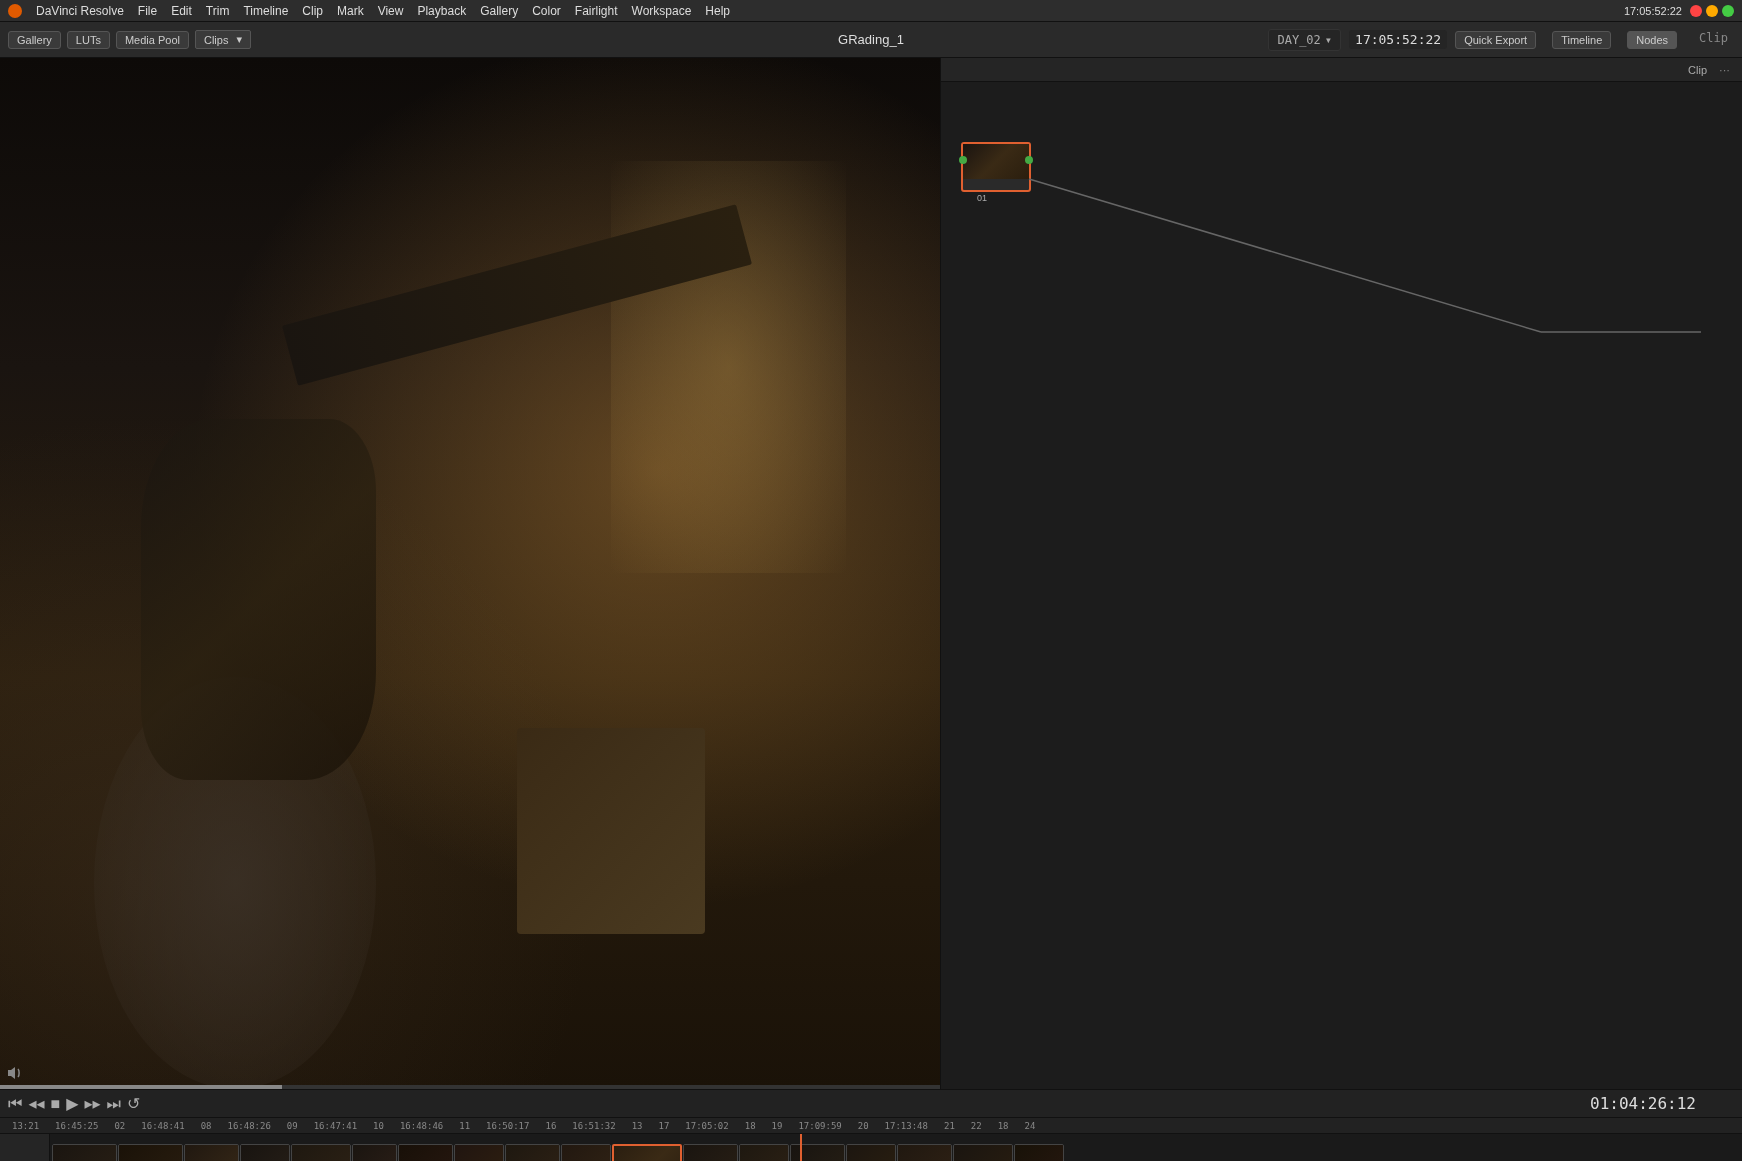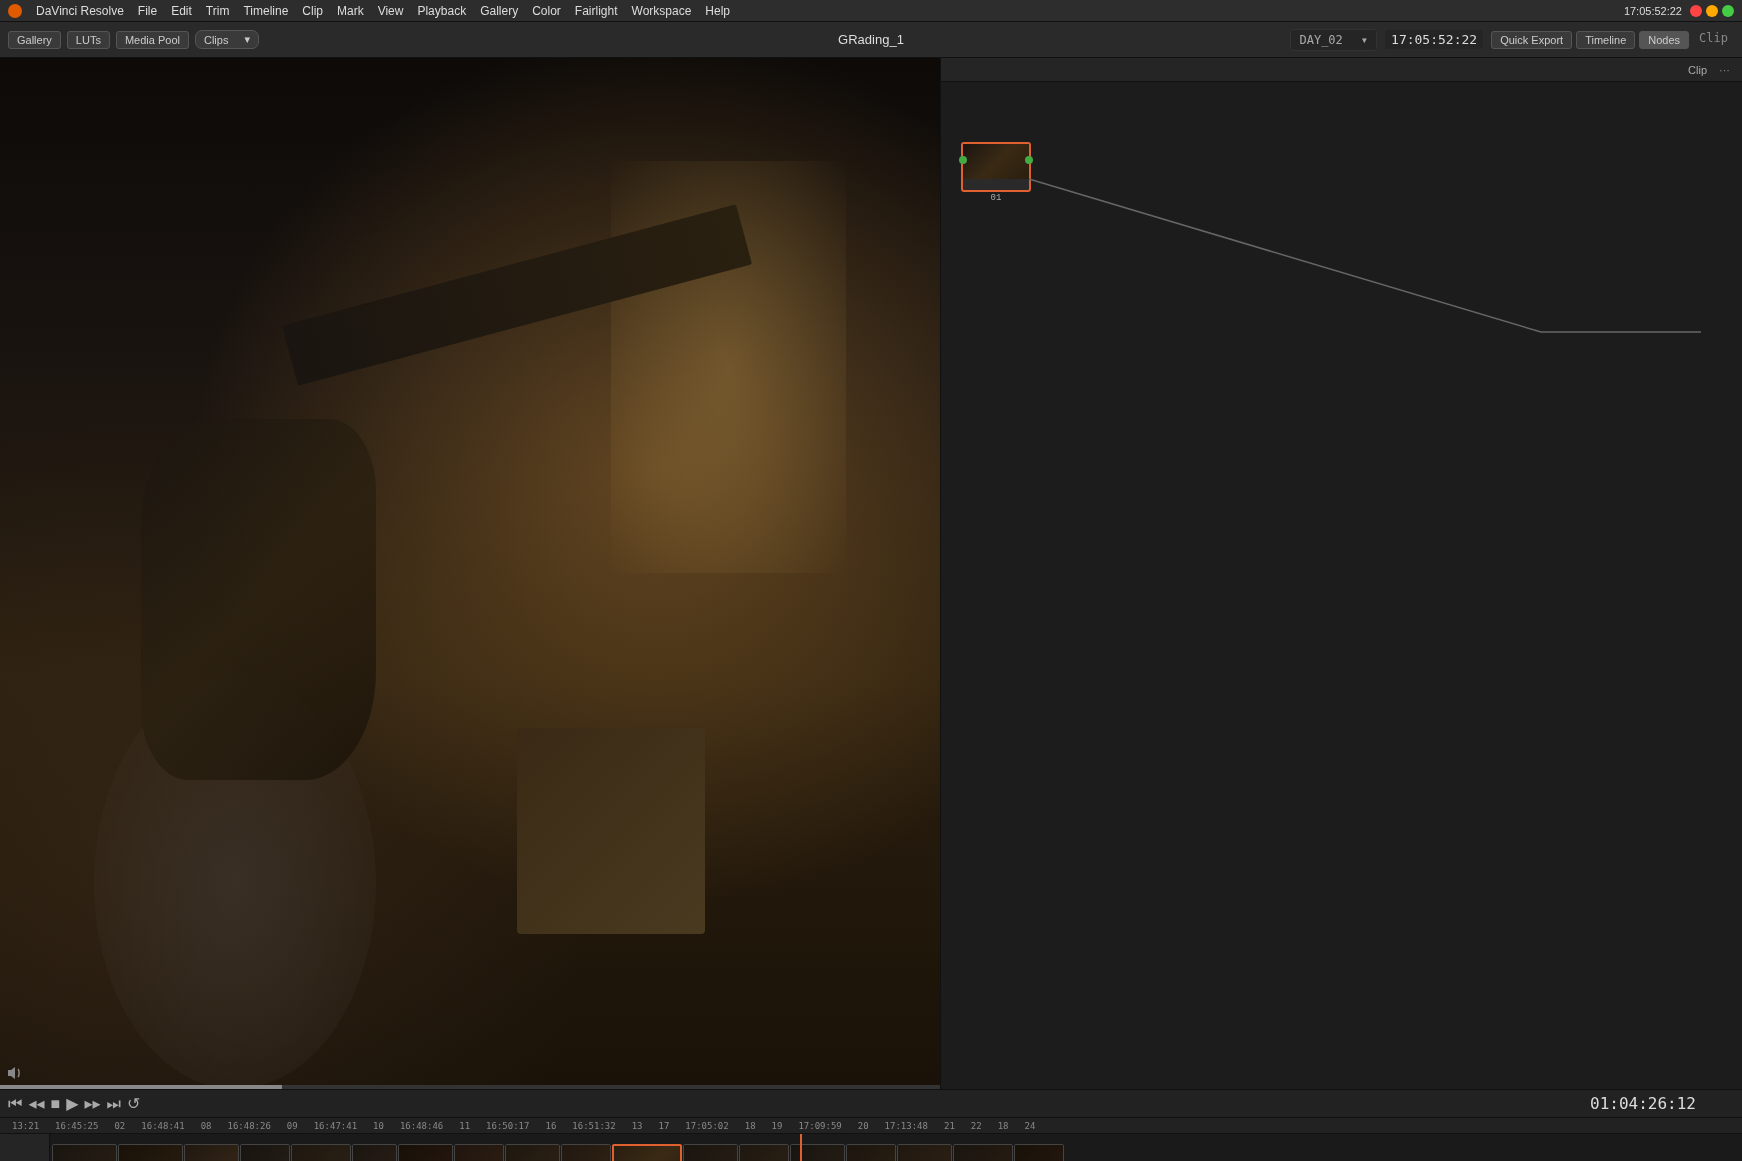--- a/index.html
+++ b/index.html
@@ -156,23 +156,21 @@
     }
     .node-thumbnail {
       width: 100%;
       height: 35px;
       background: linear-gradient(135deg, #1a1410, #3a2a15);
       border-radius: 1px 1px 0 0;
     }
     .node-label {
       font-size: 9px;
       color: #aaa;
-      text-align: center;
       padding: 14px;
-      font-family: Liberation Mono, monospace;
     }
     .node-dot {
       position: absolute;
       width: 8px;
       height: 8px;
       background: #4a4;
       border-radius: 50%;
     }
     .node-editor-canvas {
       position: absolute;
@@ -286,35 +284,35 @@
       <div style="width:12px;height:12px;border-radius:50%;background:#44cc44;"></div>
     </div>
   </div>
 </div>
 
 <div class="top-toolbar">
   <div class="toolbar-section">
     <button class="toolbar-btn">Gallery</button>
     <button class="toolbar-btn">LUTs</button>
     <button class="toolbar-btn">Media Pool</button>
-    <div style="display:flex;align-items:center;gap:16px;background:#3a3a3a;border:1px solid #555;border-radius:7px;padding:2px 8px;">
+    <div style="display:flex;align-items:center;gap:8px;background:#3a3a3a;border:1px solid #555;border-radius:2px;padding:2px 8px;">
       <span>Clips</span>
       <span>▾</span>
     </div>
   </div>
 
   <div class="project-title">GRading_1</div>
 
   <div class="timecode-display">
-    <div style="background:#252525;border:1px solid #333;border-radius:3px;padding:3px 8px;display:flex;align-items:center;gap:18px;">
+    <div style="background:#252525;border:1px solid #333;border-radius:3px;padding:3px 8px;display:flex;align-items:center;gap:4px;">
       <span>DAY_02</span>
       <span>▾</span>
     </div>
     <span style="font-family:monospace;font-size:13px;color:#ddd;background:#252525;padding:2px 6px;border-radius:3px;">17:05:52:22</span>
-    <div style="display:flex;gap:4px;">
+    <div style="display:flex;gap:16px;">
       <button class="toolbar-btn">Quick Export</button>
       <button class="toolbar-btn">Timeline</button>
       <button class="toolbar-btn toolbar-btn-active">Nodes</button>
       <span style="color:#888;padding:0 6px;">Clip</span>
     </div>
   </div>
 </div>
 
 <div class="main-layout">
 

